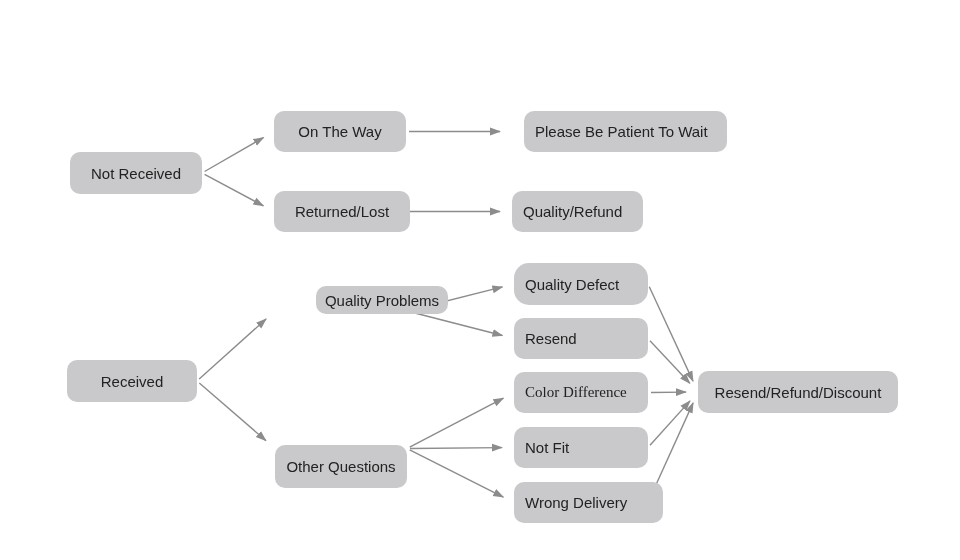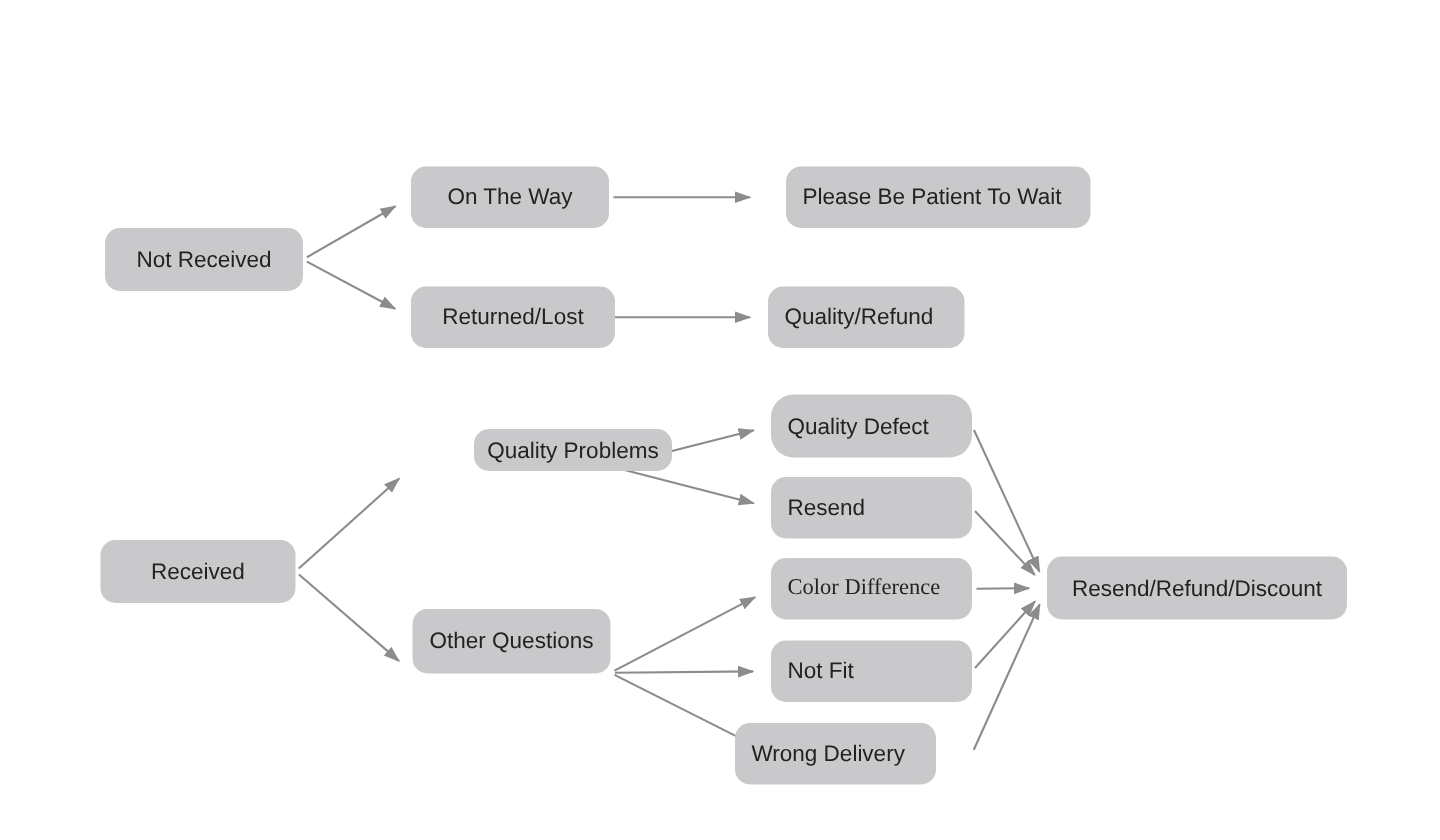--- a/index.html
+++ b/index.html
@@ -89,21 +89,21 @@
     </svg>
 
   <div>
       <div class="node" style="left: 70px; top: 152px; width: 132px; height: 42px;">Not Received</div>
       <div class="node" style="left: 274px; top: 111px; width: 132px; height: 41px;">On The Way</div>
       <div class="node left" style="left: 512px; top: 111px; width: 203px; height: 41px; margin-left: 12px;">Please Be Patient To Wait</div>
       <div class="node" style="left: 274px; top: 191px; width: 136px; height: 41px;">Returned/Lost</div>
       <div class="node left" style="left: 512px; top: 191px; width: 131px; height: 41px;">Quality/Refund</div>
       <div class="node" style="left: 67px; top: 360px; width: 130px; height: 42px;">Received</div>
       <div class="node" style="left: 275px; top: 286px; width: 132px; height: 28px; margin-left: 41px;">Quality Problems</div>
-      <div class="node" style="left: 275px; top: 406px; width: 132px; height: 43px;">Other Questions</div>
+      <div class="node" style="left: 275px; top: 445px; width: 132px; height: 43px;">Other Questions</div>
       <div class="node left" style="left: 514px; top: 263px; width: 134px; height: 42px; border-radius: 15px;">Quality Defect</div>
       <div class="node left" style="left: 514px; top: 318px; width: 134px; height: 41px;">Resend</div>
       <div class="node left" style="left: 514px; top: 372px; width: 134px; height: 41px; font-family: Liberation Serif, serif;">Color Difference</div>
       <div class="node left" style="left: 514px; top: 427px; width: 134px; height: 41px;">Not Fit</div>
-      <div class="node left" style="left: 490px; top: 482px; width: 134px; height: 41px;">Wrong Delivery</div>
+      <div class="node left" style="left: 514px; top: 482px; width: 149px; height: 41px;">Wrong Delivery</div>
       <div class="node" style="left: 698px; top: 371px; width: 200px; height: 42px;">Resend/Refund/Discount</div>
     </div>
 </div>
 
 </body></html>

